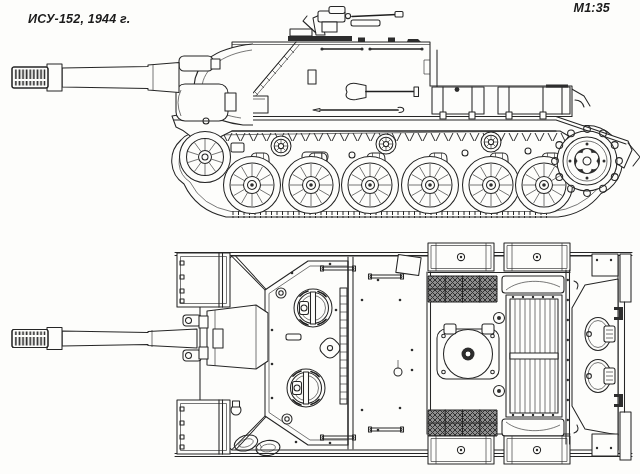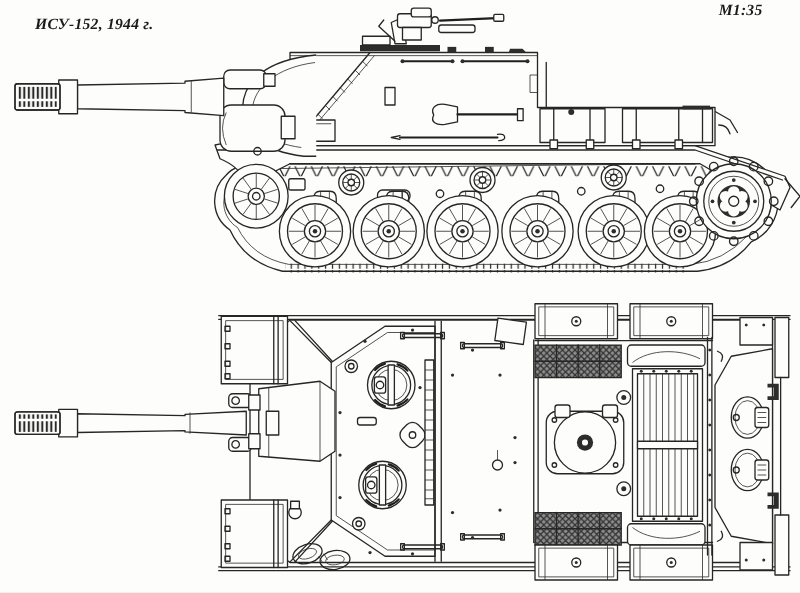--- a/index.html
+++ b/index.html
@@ -1,17 +1,17 @@
 <!DOCTYPE html>
 <html><head>
 <meta charset="utf-8">
 <style>
   html,body{margin:0;padding:0;background:#e8e8e8;}
   .canvas{position:relative;width:640px;height:474px;background:#fdfdfb;overflow:hidden;
-          font-family:Liberation Serif, serif;}
+          font-family:Liberation Sans, sans-serif;}
   .caption{position:absolute;font-size:12.5px;font-weight:bold;font-style:italic;color:#1b1b1b;
            letter-spacing:.2px;white-space:nowrap;}
   #title{left:28px;top:12px;}
   #scale{right:30px;top:1px;}
   svg{position:absolute;left:0;top:0;}
   svg *{vector-effect:non-scaling-stroke;}
   .s{stroke:#262626;fill:none;stroke-width:1.05;stroke-linecap:round;stroke-linejoin:round;}
   .f{stroke:#262626;fill:#fdfdfb;stroke-width:1.05;stroke-linejoin:round;}
   .dk{fill:#2d2d2d;stroke:none;}
   .thin{stroke:#2e2e2e;fill:none;stroke-width:.65;}

